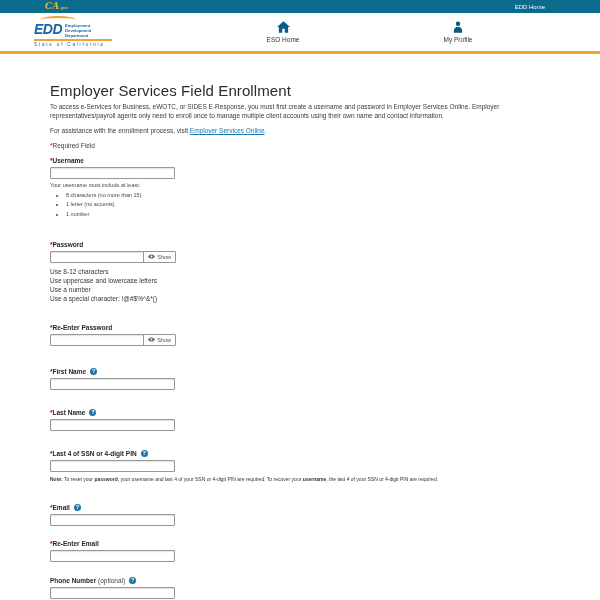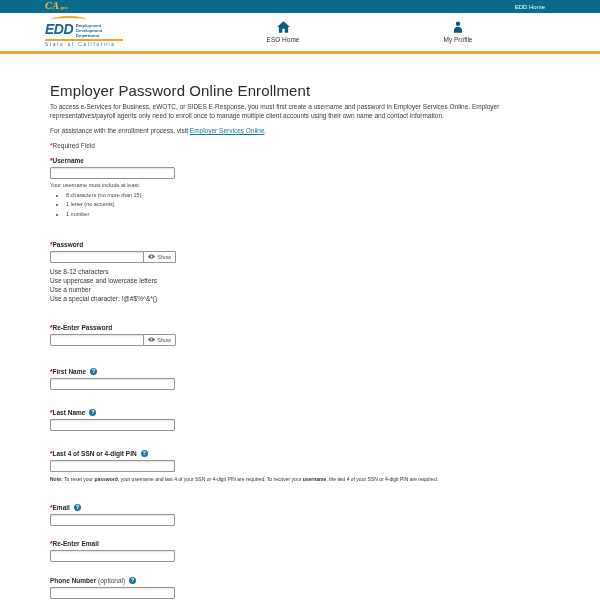--- a/index.html
+++ b/index.html
@@ -15,21 +15,21 @@
     height:13px; background:#0b6b8d;
     display:flex; justify-content:space-between; align-items:center;
     padding:0 55px 0 45px;
   }
   .ca-logo { color:#e8b23e; font-family:"DejaVu Serif", serif; font-style:italic; font-weight:bold; font-size:9px; line-height:13px; cursor:pointer; }
   .ca-logo .gov { font-size:4px; margin-left:1px; font-style:normal; }
   .edd-home-link { color:#ffffff; font-size:6px; text-decoration:none; cursor:pointer; }
 
   
   .header { position:relative; height:41px; background:#fff; border-bottom:3px solid #f0a42e; }
-  .edd-logo { position:absolute; left:45px; top:3px; width:78px; cursor:pointer; }
+  .edd-logo { position:absolute; left:34px; top:3px; width:78px; cursor:pointer; }
   .swoosh { width:36px; height:8px; border-top:2.5px solid #f0a42e; border-radius:50% 50% 0 0; margin-left:6px; }
   .edd-row { display:flex; gap:3px; margin-top:-2px; }
   .edd-big { font-size:14px; font-weight:bold; font-style:italic; color:#1464a5; line-height:14px; letter-spacing:-0.5px; }
   .edd-lines { display:flex; flex-direction:column; font-size:4.2px; font-weight:bold; color:#1464a5; line-height:5px; padding-top:1px; }
   .edd-rule { height:1.5px; background:#f0a42e; margin-top:1px; }
   .edd-tagline { font-size:4.6px; color:#1464a5; letter-spacing:1.8px; margin-top:1.5px; white-space:nowrap; }
   .nav-item { position:absolute; top:8px; width:70px; text-align:center; font-size:6.5px; color:#333; cursor:pointer; }
   .nav-item svg { display:block; margin:0 auto 3px auto; }
   .nav-eso { left:248px; }
   .nav-profile { left:423px; }
@@ -125,21 +125,21 @@
           <circle cx="6" cy="3" r="2.7" fill="#0a5c84"></circle>
           <path d="M6 6.6 c-3.2 0 -5 2.2 -5 4.8 V14 h10 v-2.6 c0 -2.6 -1.8 -4.8 -5 -4.8 z" fill="#0a5c84"></path>
         </svg>
     </span>
     <span>My Profile</span>
   </div>
 </div>
 
 <div class="content">
 
-  <h1 class="page-title">Employer Password Online Enrollment</h1>
+  <h1 class="page-title">Employer Services Field Enrollment</h1>
 
   <p class="intro">To access e-Services for Business, eWOTC, or SIDES E-Response, you must first create a username and password in Employer Services Online. Employer representatives/payroll agents only need to enroll once to manage multiple client accounts using their own name and contact information.</p>
 
   <p class="assist">
     <span>For assistance with the enrollment process, visit </span><a class="link">Employer Services Online</a><span>.</span>
   </p>
 
   <p class="required-note">
     <span class="star">*</span><span>Required Field</span>
   </p>

